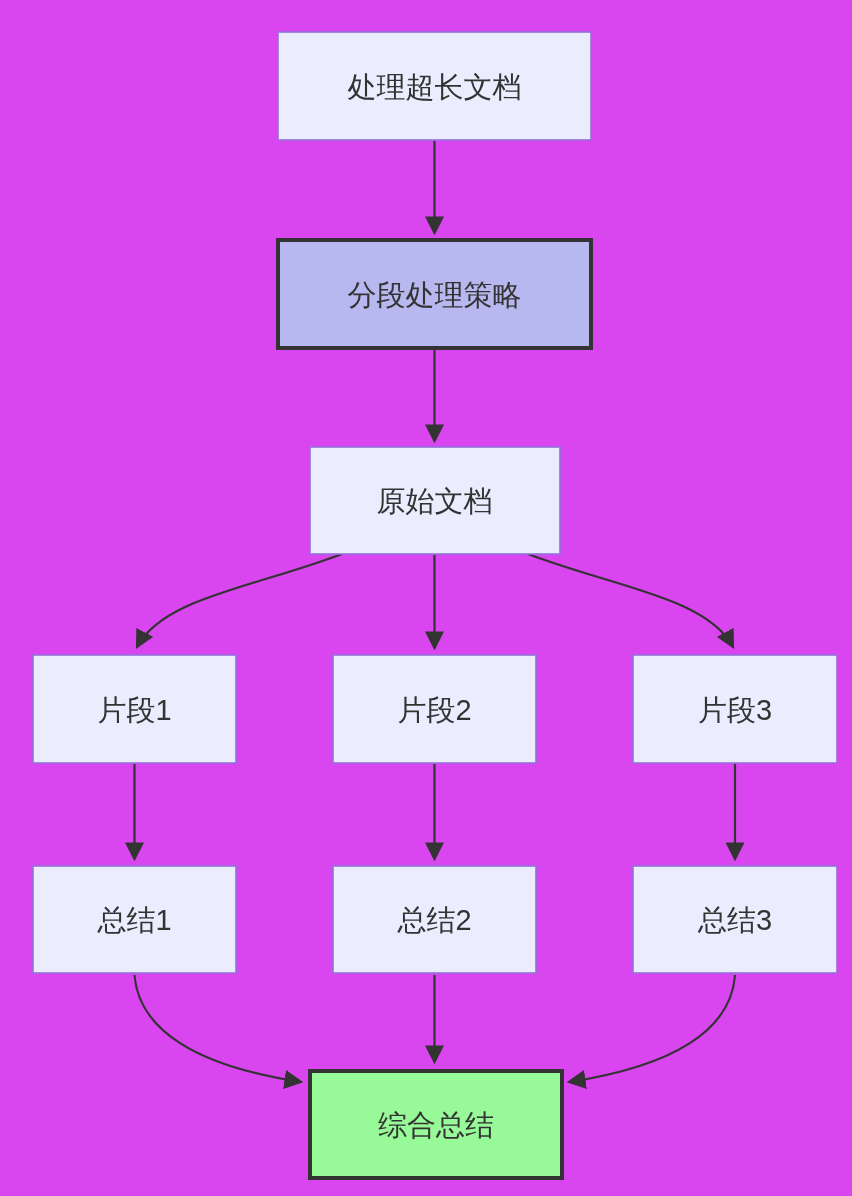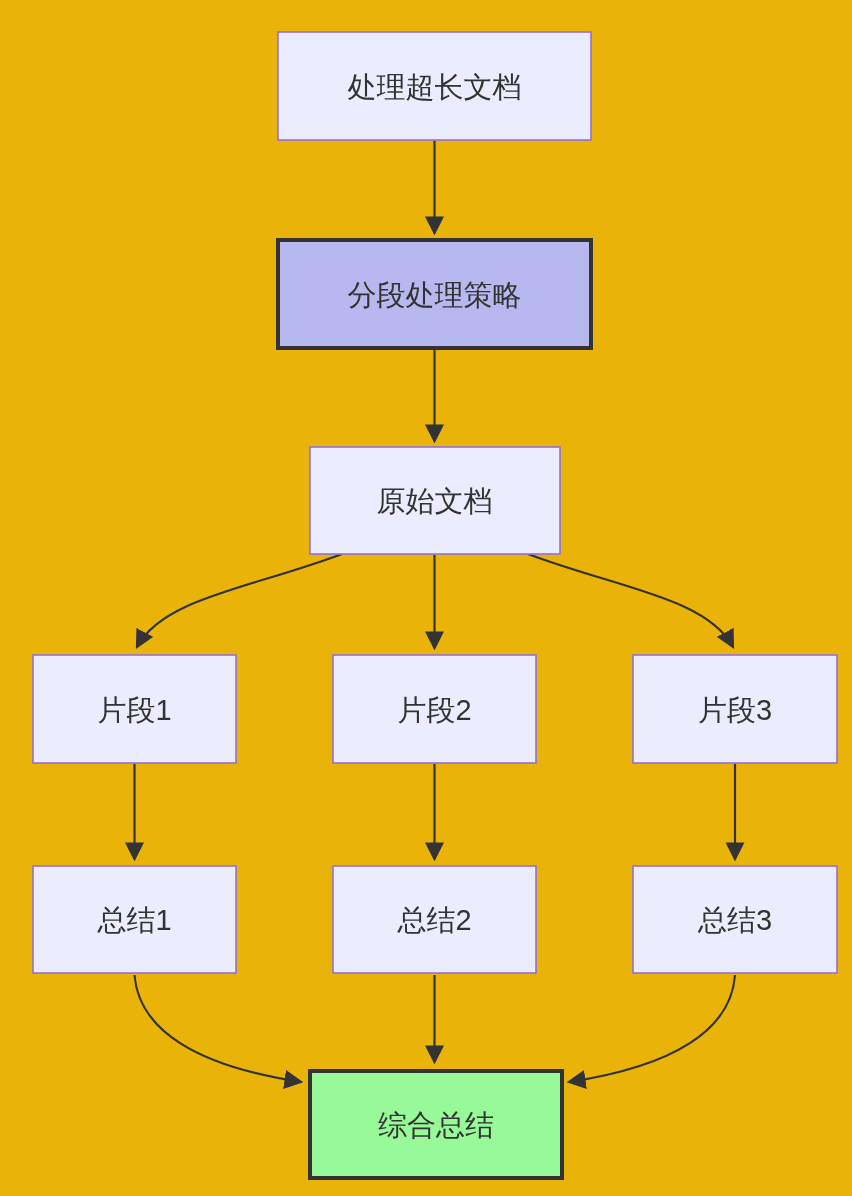--- a/index.html
+++ b/index.html
@@ -4,21 +4,21 @@
 <style>
   html, body {
     margin: 0;
     padding: 0;
     background: #ffffff;
   }
   .stage {
     position: relative;
     width: 852px;
     height: 1196px;
-    background: #eab308;
+    background: #d946ef;
     overflow: hidden;
   }
   svg { display: block; }
   .edge {
     fill: none;
     stroke: #333333;
     stroke-width: 2.2px;
   }
   .node rect {
     fill: #ECECFF;

